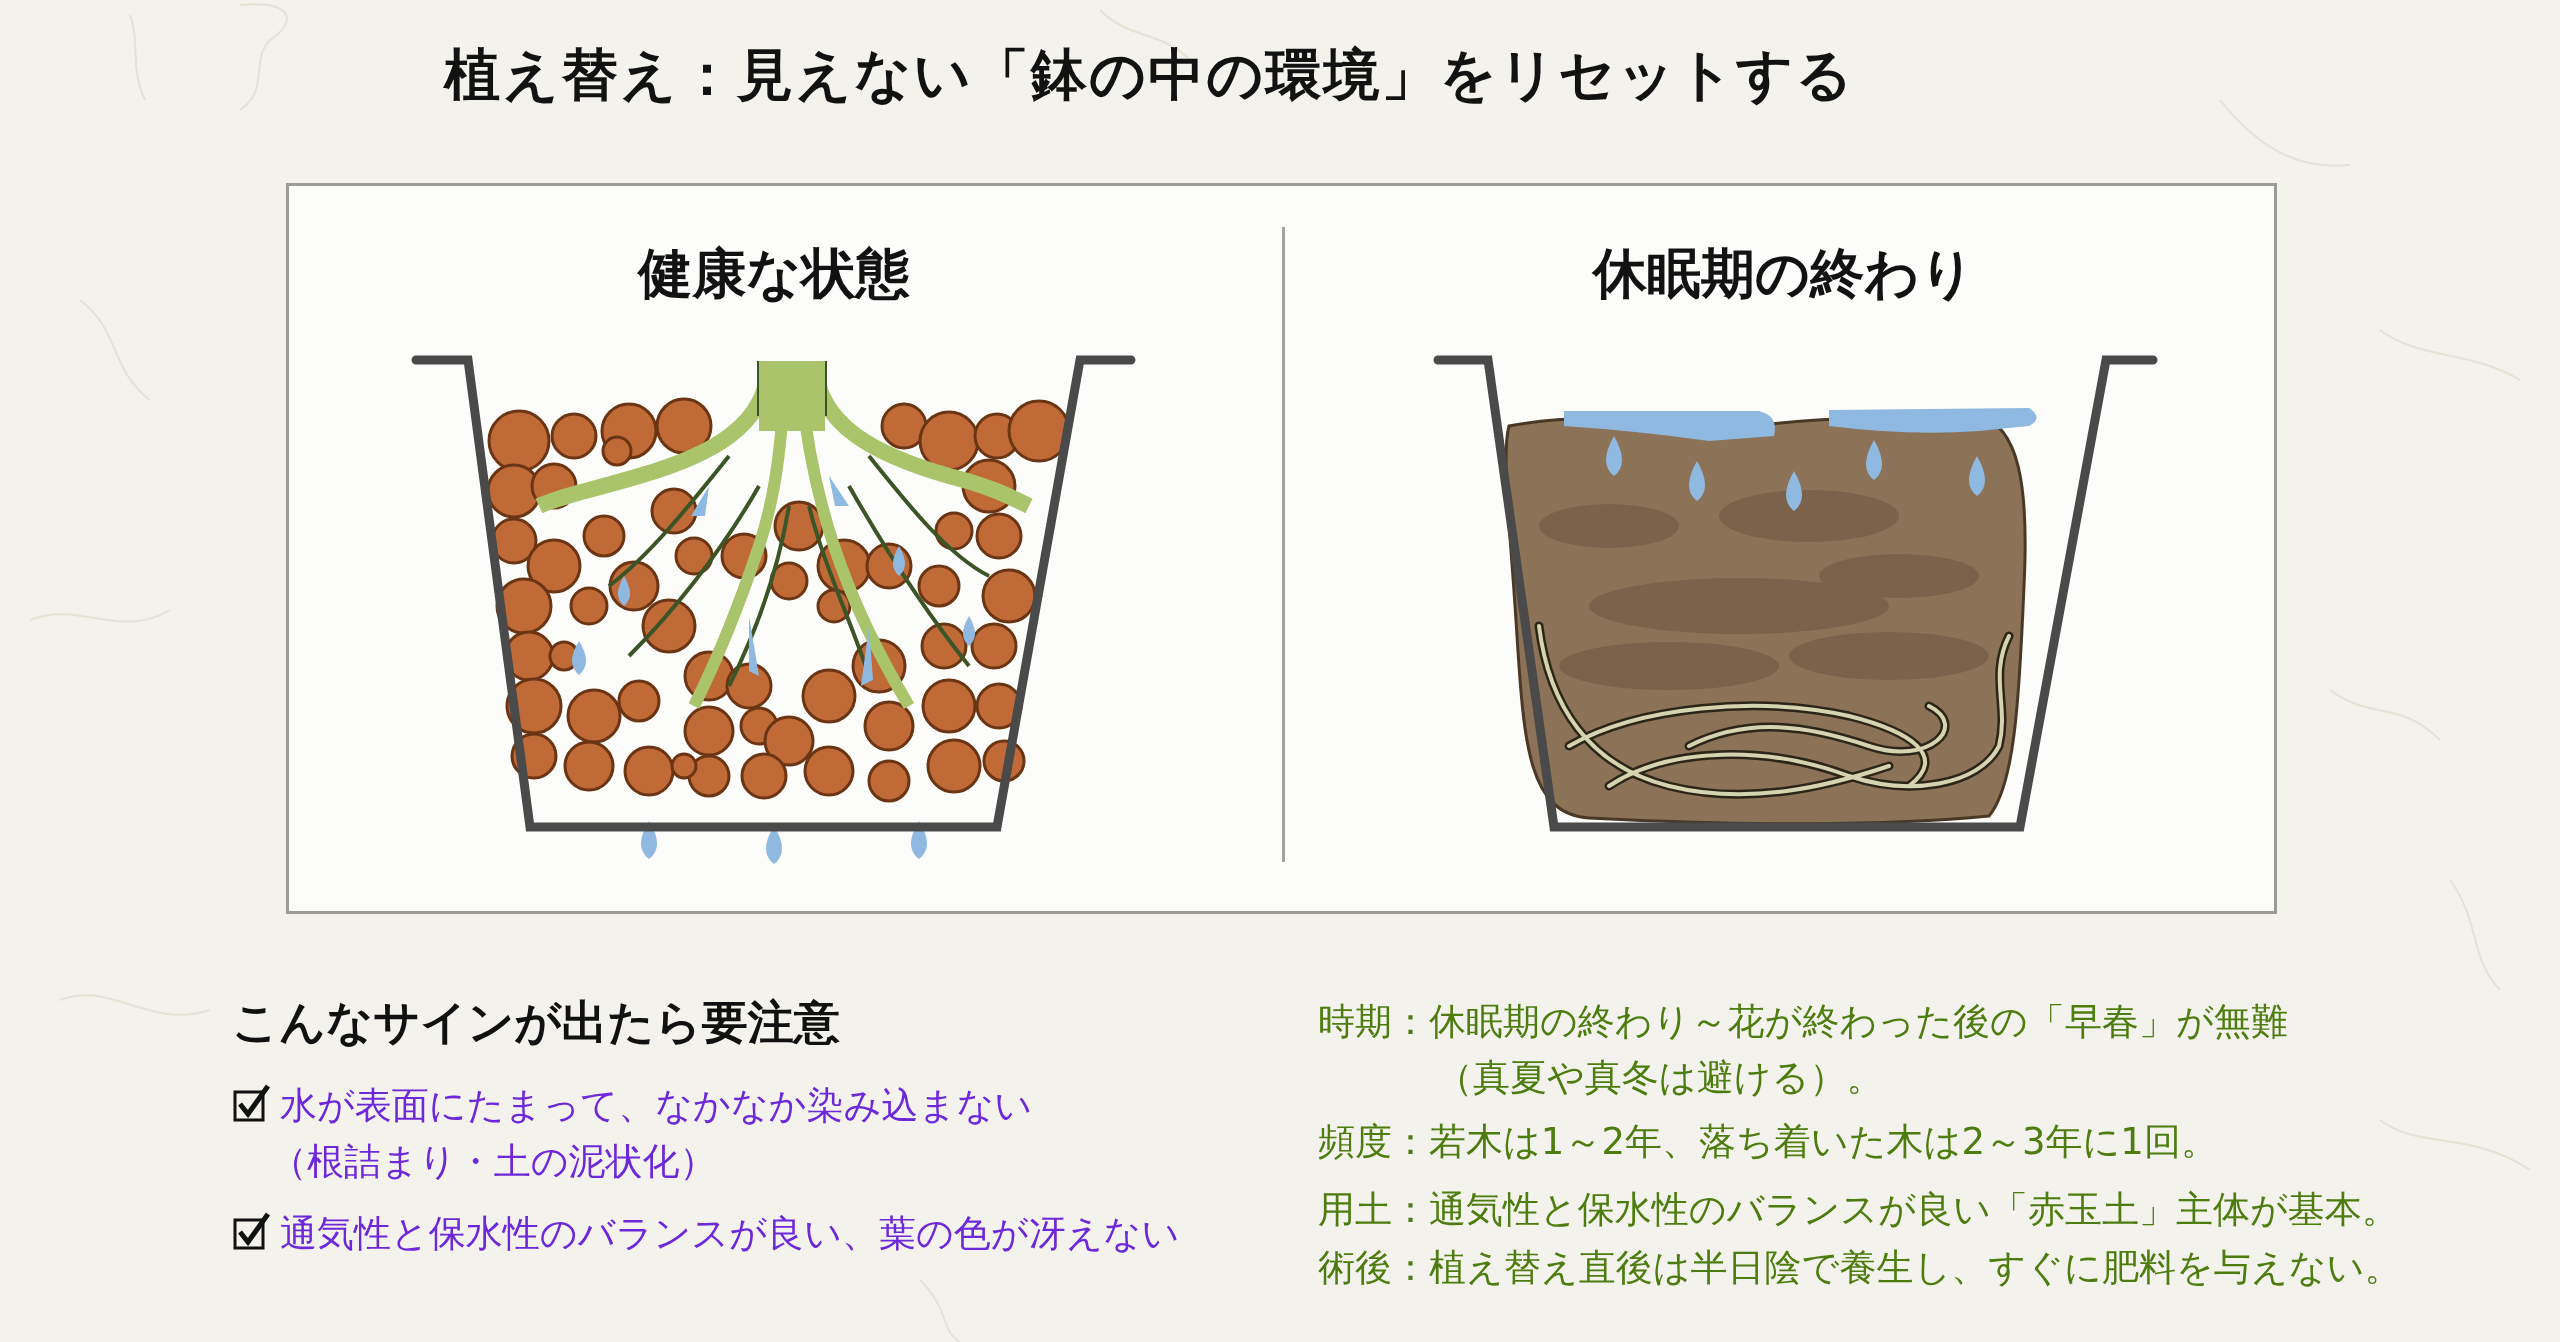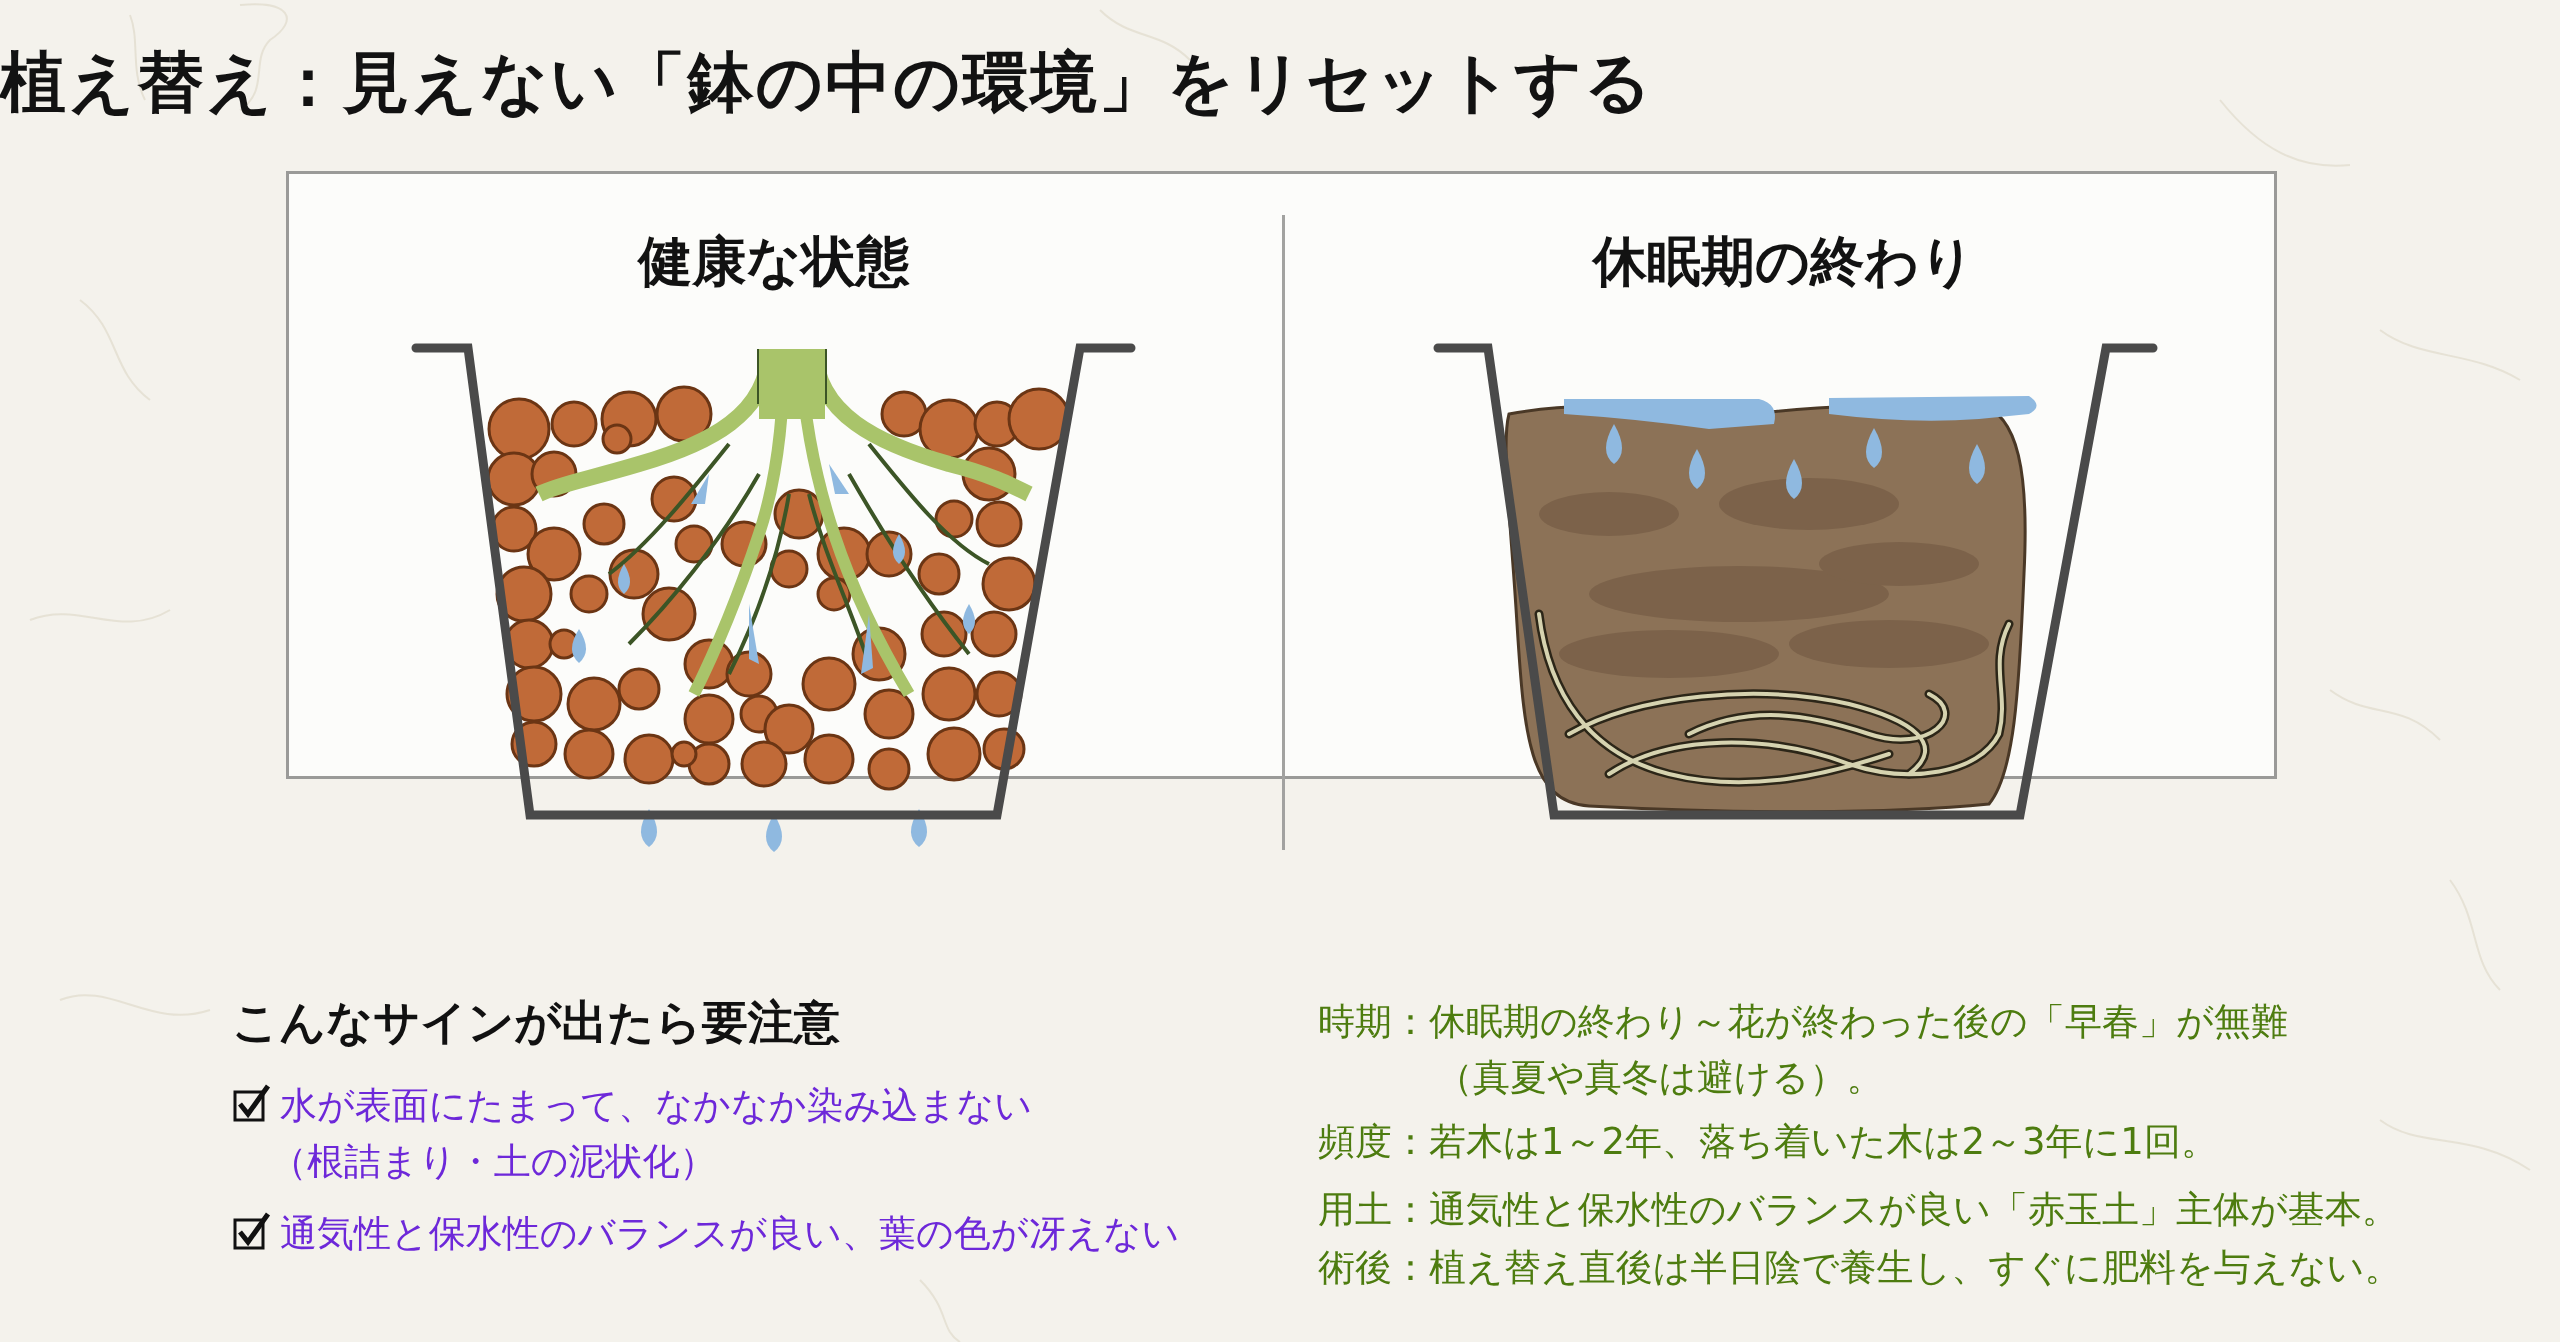--- a/index.html
+++ b/index.html
@@ -6,25 +6,25 @@
   html, body { width: 2560px; height: 1342px; overflow: hidden; }
   body {
     background: #f4f2ec;
     font-family: "DejaVu Sans", "Liberation Sans", sans-serif;
     color: #111;
     position: relative;
   }
   .paper-texture { position: absolute; inset: 0; pointer-events: none; }
   .page-title {
     position: absolute; left: 0; width: 2299px; top: 38px;
-    font-size: 66px; font-weight: bold; letter-spacing: 2px;
+    text-align: center; font-size: 56px; font-weight: bold; letter-spacing: 2px;
     color: #121212;
   }
   .frame {
-    position: absolute; left: 286px; top: 171px; width: 1991px; height: 608px;
+    position: absolute; left: 286px; top: 183px; width: 1991px; height: 731px;
     background: #fcfcfa; border: 3px solid #9a9a98;
   }
   .divider {
     position: absolute; left: 993px; top: 41px; width: 3px; height: 635px; background: #a2a2a0;
   }
   .panel-title {
     position: absolute; top: 52px; font-size: 54px; font-weight: bold; color: #121212;
     text-align: center; width: 600px;
   }
   .panel-title.left { left: 185px; }

